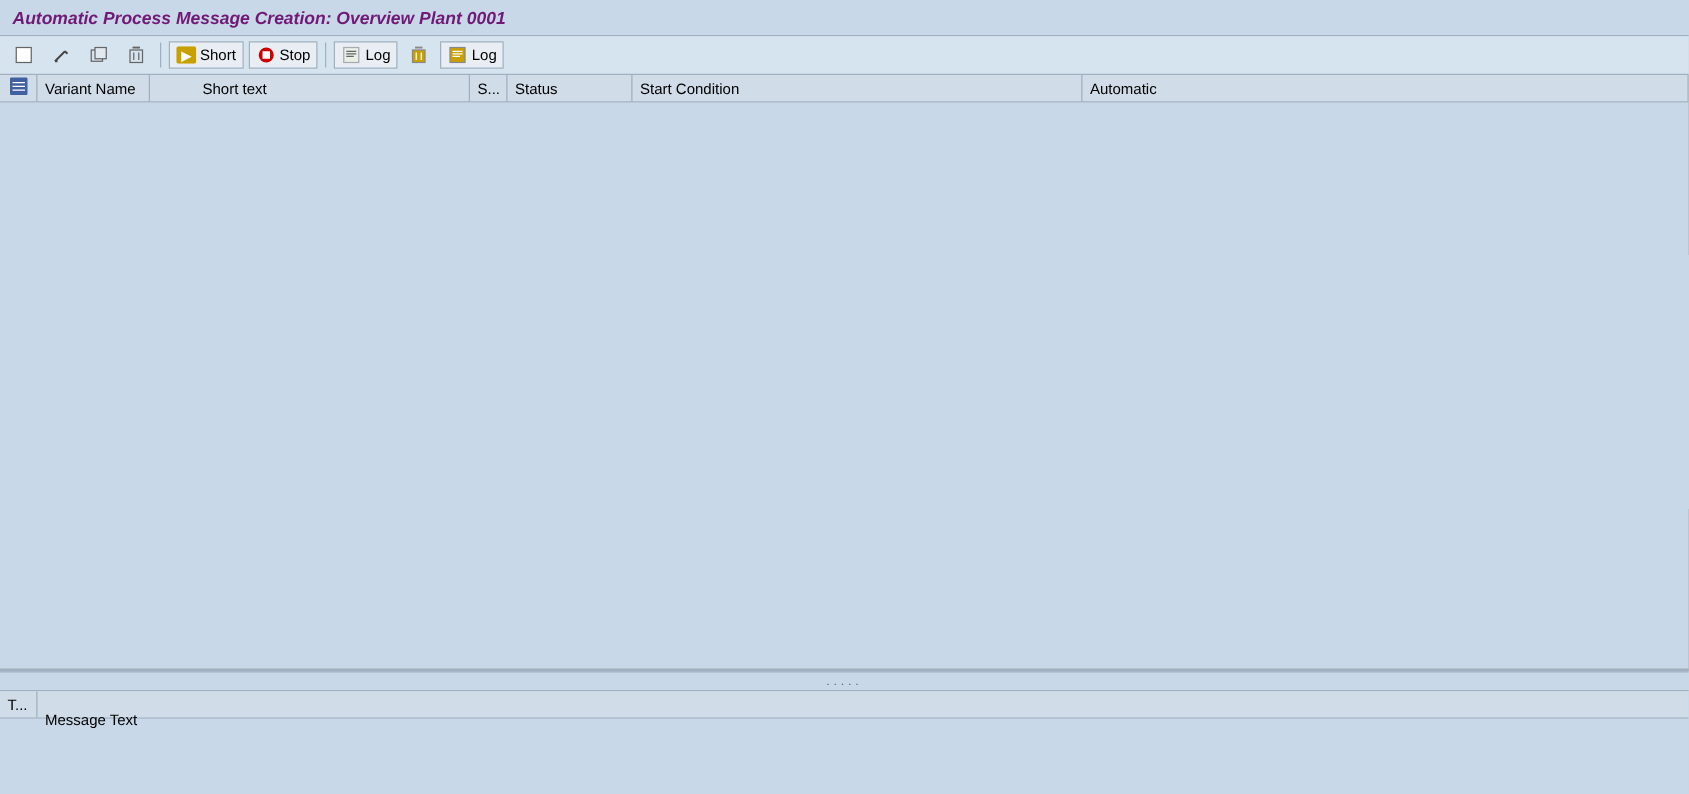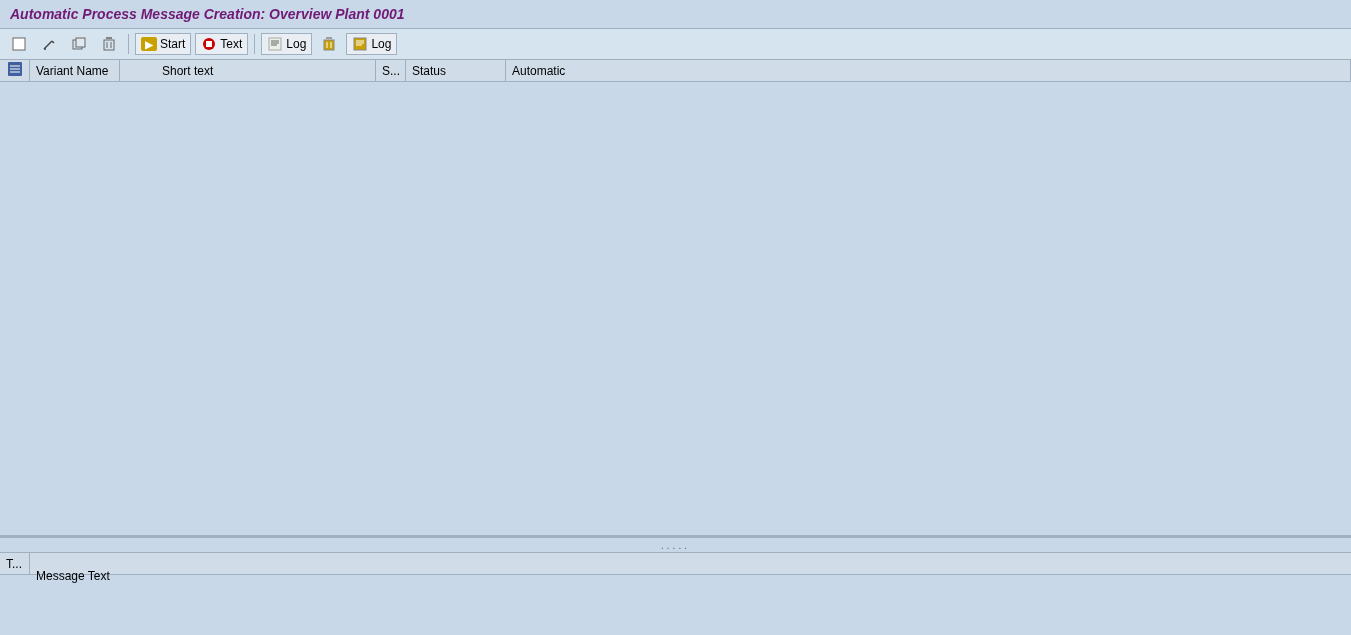--- a/index.html
+++ b/index.html
@@ -229,31 +229,31 @@
 
   <div class="toolbar-separator"></div>
 
   <button class="toolbar-btn">
     <span class="btn-icon-svg">
       <svg width="16" height="14" viewBox="0 0 16 14">
         <rect x="0" y="0" width="16" height="14" rx="2" fill="#c8a000"></rect>
         <text x="8" y="11" text-anchor="middle" fill="white" font-size="10" font-weight="bold">▶</text>
       </svg>
     </span>
-    <span>Start</span>
+    <span>Short</span>
   </button>
 
   <button class="toolbar-btn">
     <span class="btn-icon-svg">
       <svg width="14" height="14" viewBox="0 0 14 14">
         <circle cx="7" cy="7" r="6" fill="#cc0000"></circle>
         <rect x="4" y="4" width="6" height="6" fill="white"></rect>
       </svg>
     </span>
-    <span>Text</span>
+    <span>Stop</span>
   </button>
 
   <div class="toolbar-separator"></div>
 
   <button class="toolbar-btn">
     <span class="btn-icon-svg">
       <svg width="14" height="14" viewBox="0 0 14 14">
         <rect x="1" y="1" width="12" height="12" fill="#e8f0e8" stroke="#aaa" stroke-width="1"></rect>
         <line x1="3" y1="4" x2="11" y2="4" stroke="#666" stroke-width="1"></line>
         <line x1="3" y1="6" x2="11" y2="6" stroke="#666" stroke-width="1"></line>
@@ -306,20 +306,23 @@
       </div>
       <div class="table-col col-short-text">
         <span>Short text</span>
       </div>
       <div class="table-col col-s">
         <span>S...</span>
       </div>
       <div class="table-col col-status">
         <span>Status</span>
       </div>
+      <div class="table-col col-start-condition">
+        <span>Start Condition</span>
+      </div>
       <div class="table-col col-procmsgcat">
         <span>Automatic</span>
       </div>
     </div>
     <div class="table-body">
       
     </div>
   </div>
 
   <div class="divider-area">

